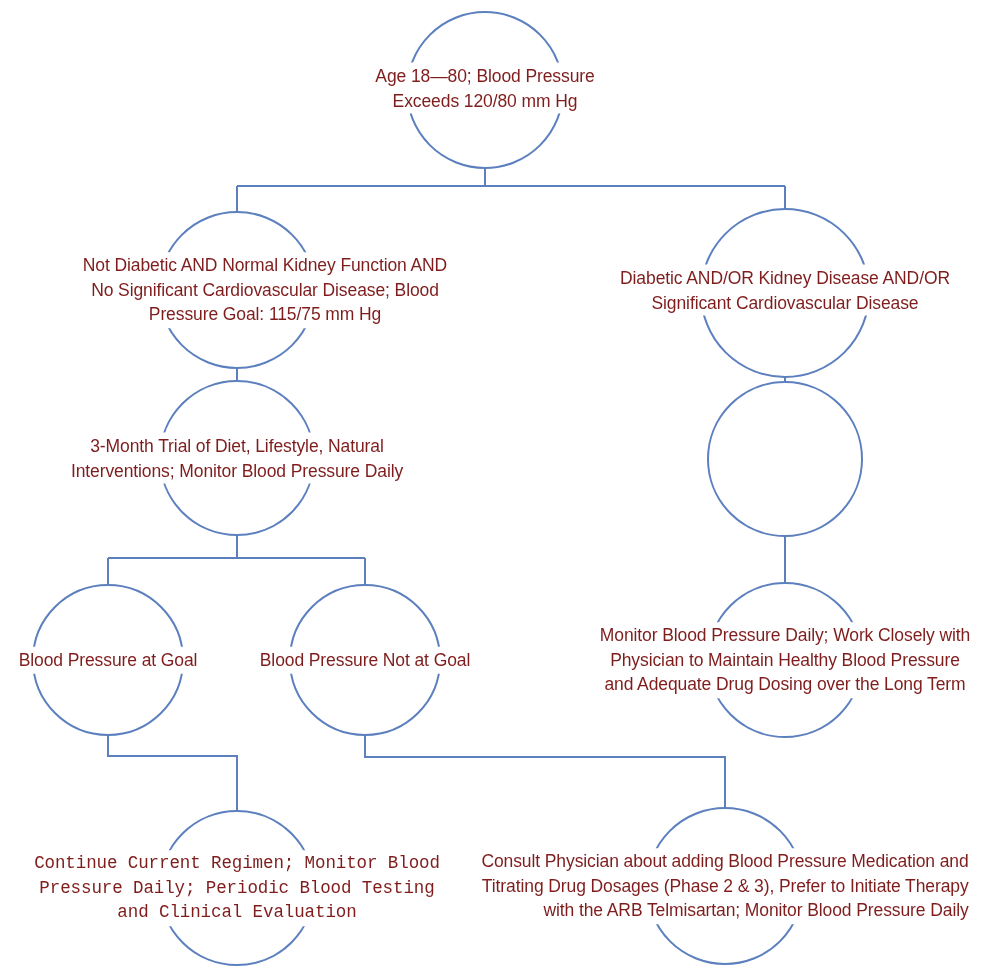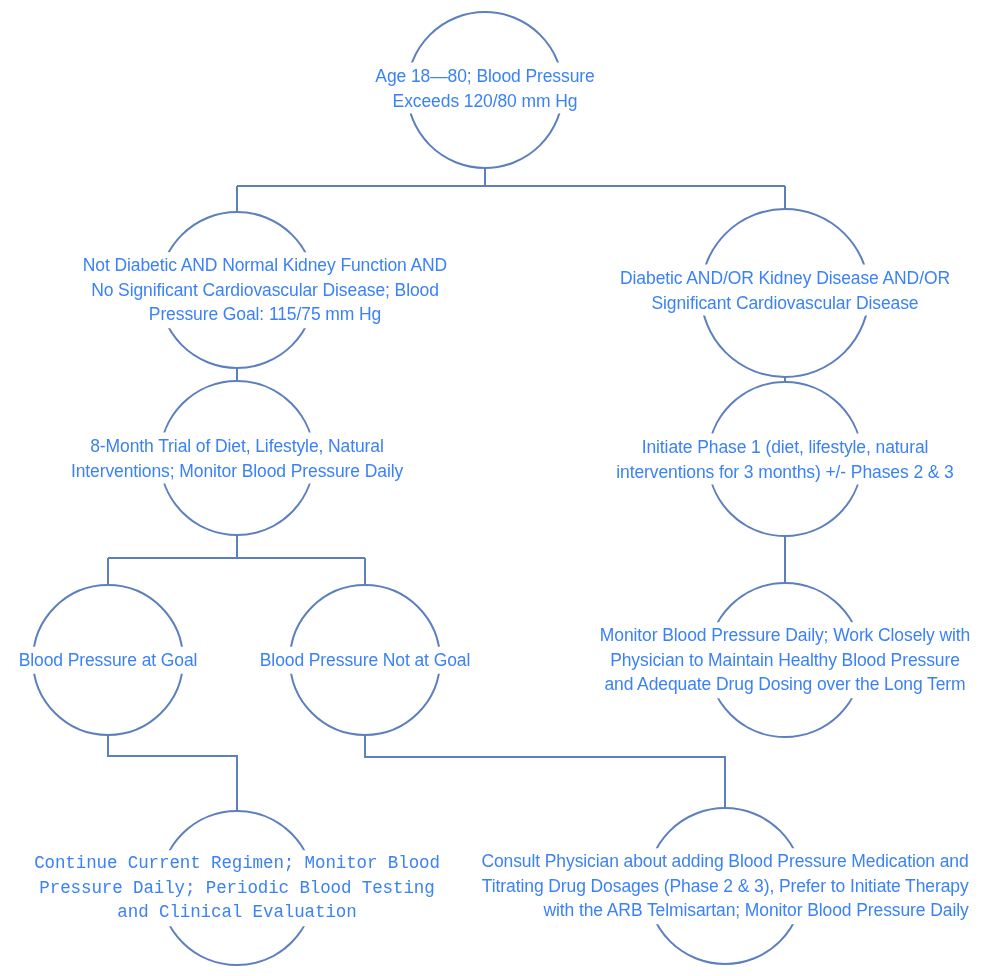--- a/index.html
+++ b/index.html
@@ -17,21 +17,21 @@
   }
   .lines-layer {
     position: absolute;
     left: 0;
     top: 0;
   }
   .node-label {
     position: absolute;
     transform: translate(-50%, -50%);
     background: #ffffff;
-    color: #3b82f6;
+    color: #7f1d1d;
     font-size: 17.5px;
     line-height: 24.5px;
     font-weight: 400;
     letter-spacing: -0.1px;
     text-align: center;
     white-space: pre;
     padding: 1px 8px;
   }
 </style>
 </head>
@@ -66,25 +66,23 @@
   <div class="node-label" style="left:485px; top:88px;">Age 18—80; Blood Pressure
 Exceeds 120/80 mm Hg</div>
 
   <div class="node-label" style="left:237px; top:290px;margin-left:28px;">Not Diabetic AND Normal Kidney Function AND
 No Significant Cardiovascular Disease; Blood
 Pressure Goal: 115/75 mm Hg</div>
 
   <div class="node-label" style="left:785px; top:290px;">Diabetic AND/OR Kidney Disease AND/OR
 Significant Cardiovascular Disease</div>
 
-  <div class="node-label" style="left:237px; top:458px;">8-Month Trial of Diet, Lifestyle, Natural
+  <div class="node-label" style="left:237px; top:458px;">3-Month Trial of Diet, Lifestyle, Natural
 Interventions; Monitor Blood Pressure Daily</div>
 
-  <div class="node-label" style="left:785px; top:459px;">Initiate Phase 1 (diet, lifestyle, natural
-interventions for 3 months) +/- Phases 2 &amp; 3</div>
 
   <div class="node-label" style="left:365px; top:660px;">Blood Pressure Not at Goal</div>
 
   <div class="node-label" style="left:108px; top:660px;">Blood Pressure at Goal</div>
 
   <div class="node-label" style="left:785px; top:660px;">Monitor Blood Pressure Daily; Work Closely with
 Physician to Maintain Healthy Blood Pressure
 and Adequate Drug Dosing over the Long Term</div>
 
   <div class="node-label" style="left:237px; top:888px;font-family:Liberation Mono, monospace;">Continue Current Regimen; Monitor Blood

